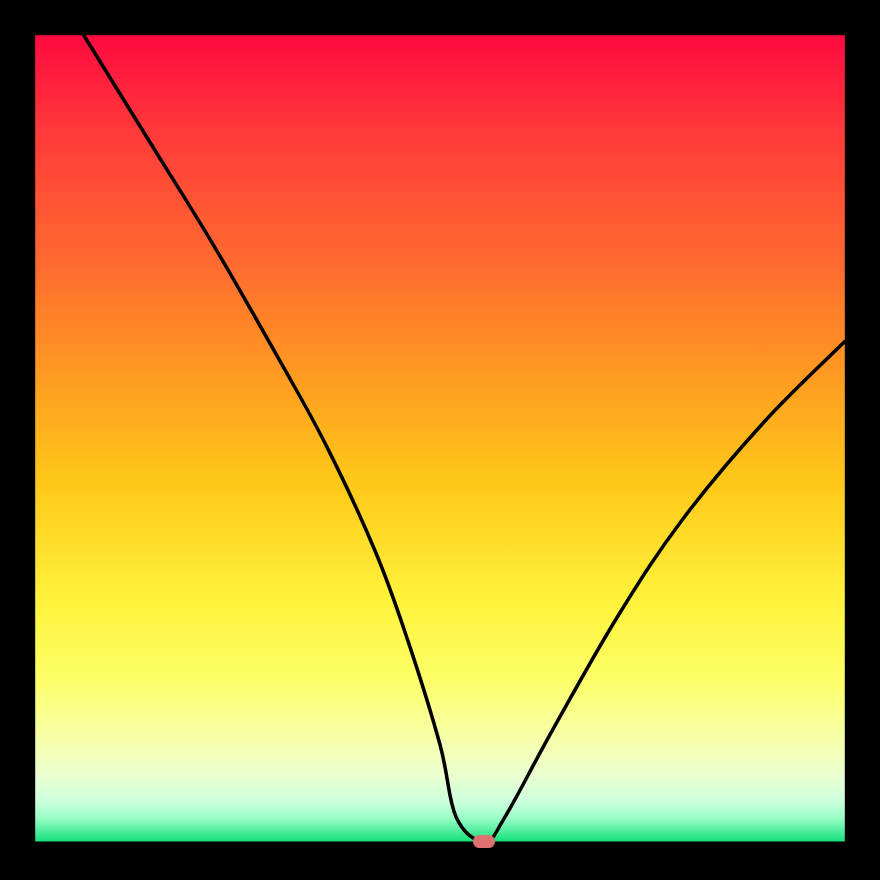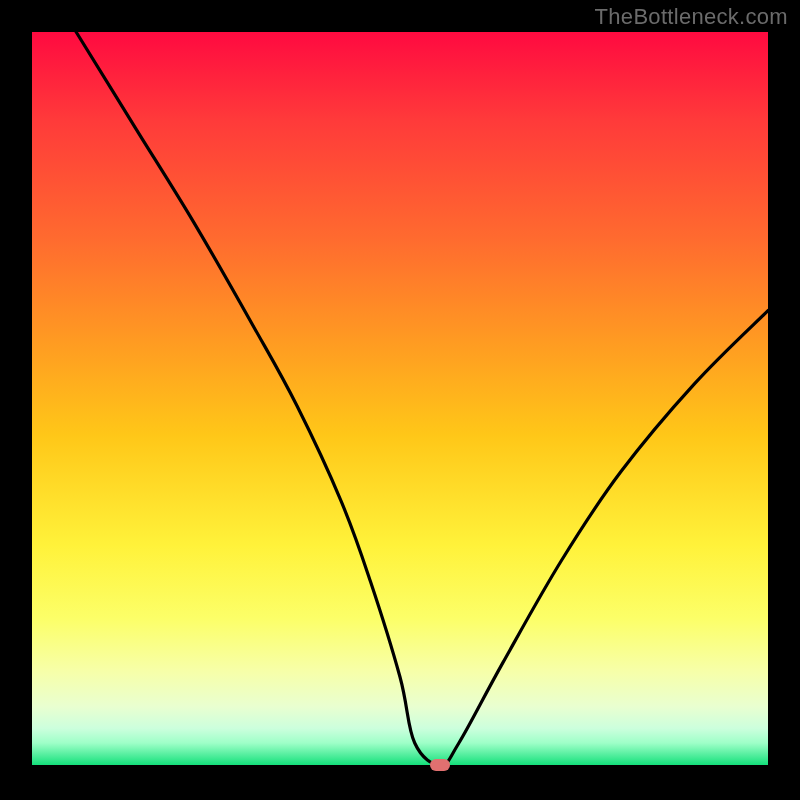--- a/index.html
+++ b/index.html
@@ -63,21 +63,20 @@
     border-radius: 6px;
     background: #e17070;
     transform: translate(-50%, -50%);
   }
 </style>
 </head>
 <body>
 
 <div class="container">
 
-  <div class="watermark">TheBottleneck.com</div>
 
   <div class="plot-area">
     <svg class="curve" viewBox="0 0 736 733" preserveAspectRatio="none">
       <path id="curve-path" fill="none" stroke="#000" stroke-width="3.2" stroke-linecap="round" stroke-linejoin="round" d="M 44.16,0 C 54.758399999999995,17.152199999999993 81.84320000000001,60.985599999999955 103.04,95.28999999999996 C 124.2368,129.59439999999998 140.7232,154.95620000000002 161.92,190.58000000000004 C 183.11679999999998,226.20380000000006 202.25279999999998,260.21500000000003 220.79999999999998,293.2 C 239.3472,326.18499999999995 249.06239999999997,342.1644 264.96,373.83 C 280.8576,405.49559999999997 295.872,437.4544 309.12,469.12 C 322.368,500.7856 327.9616,518.0844 338.56,549.75 C 349.15840000000003,581.4156 360.0512,616.0132 368,645.04 C 375.9488,674.0668 375.4336,695.1772 382.72,711.01 C 390.00640000000004,726.8428 400.5312,733 408.48,733 C 416.4288,733 415.6192,729.4816 426.88,711.01 C 438.1408,692.5384 452.49280000000005,663.365 471.04,630.38 C 489.5872,597.395 508.72319999999996,562.0644 529.92,527.76 C 551.1168,493.4556 564.9536,471.4656 588.8000000000001,439.8 C 612.6464000000001,408.1344 635.904,380.86679999999996 662.4,351.84 C 688.896,322.8132 722.752,291.73400000000004 736,278.54"></path>
     </svg>
     <div id="marker" class="marker" style="left: 408.48px; top: 733px;"></div>
   </div>
 
 </div>
 

